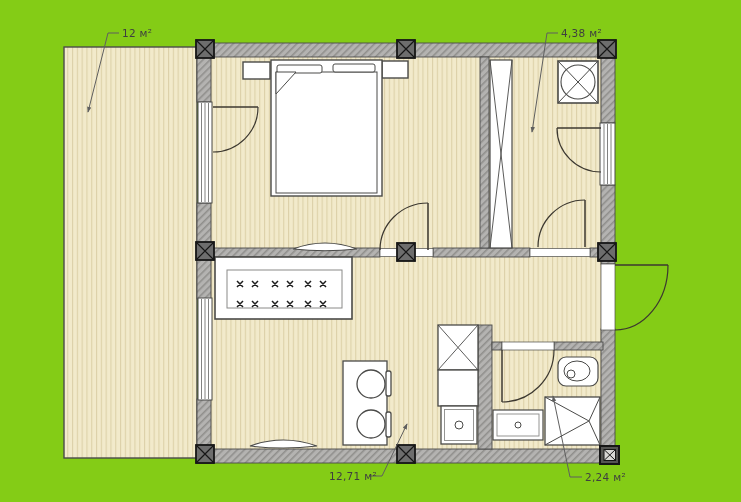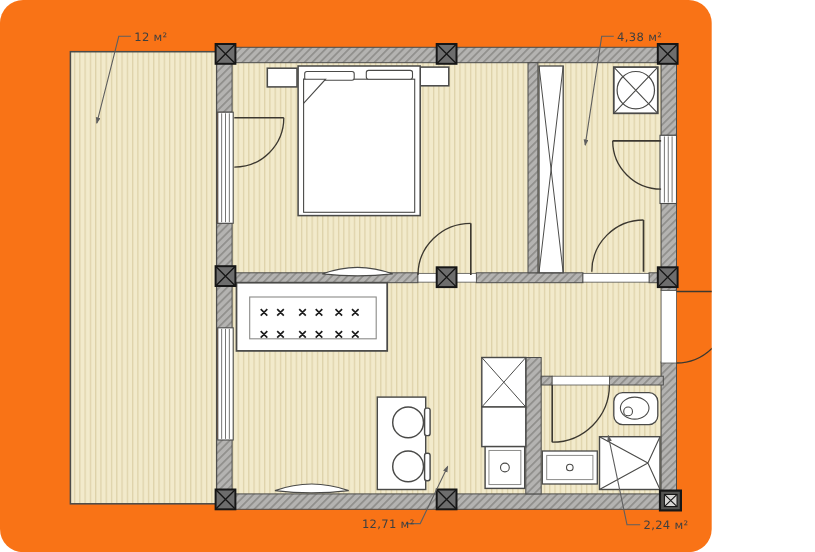--- a/index.html
+++ b/index.html
@@ -1,22 +1,21 @@
 <!DOCTYPE html>
 <html><head>
 <meta charset="utf-8">
 <style>
   html,body{margin:0;padding:0;background:#ffffff;}
   .canvas{
     position:relative;
-    width:647px;height:502px;
-    background:#f97316;
+    width:741px;height:502px;
+    background:#84cc16;
     font-family:"DejaVu Sans", sans-serif;
     overflow:hidden;
-    border-radius:21px;
   }
   svg{position:absolute;left:0;top:0;}
   text.area-label{
     font-family:"DejaVu Sans", sans-serif;
     font-size:10.5px;
     fill:#3f3f3f;
     letter-spacing:.3px;
   }
 </style>
 </head>

